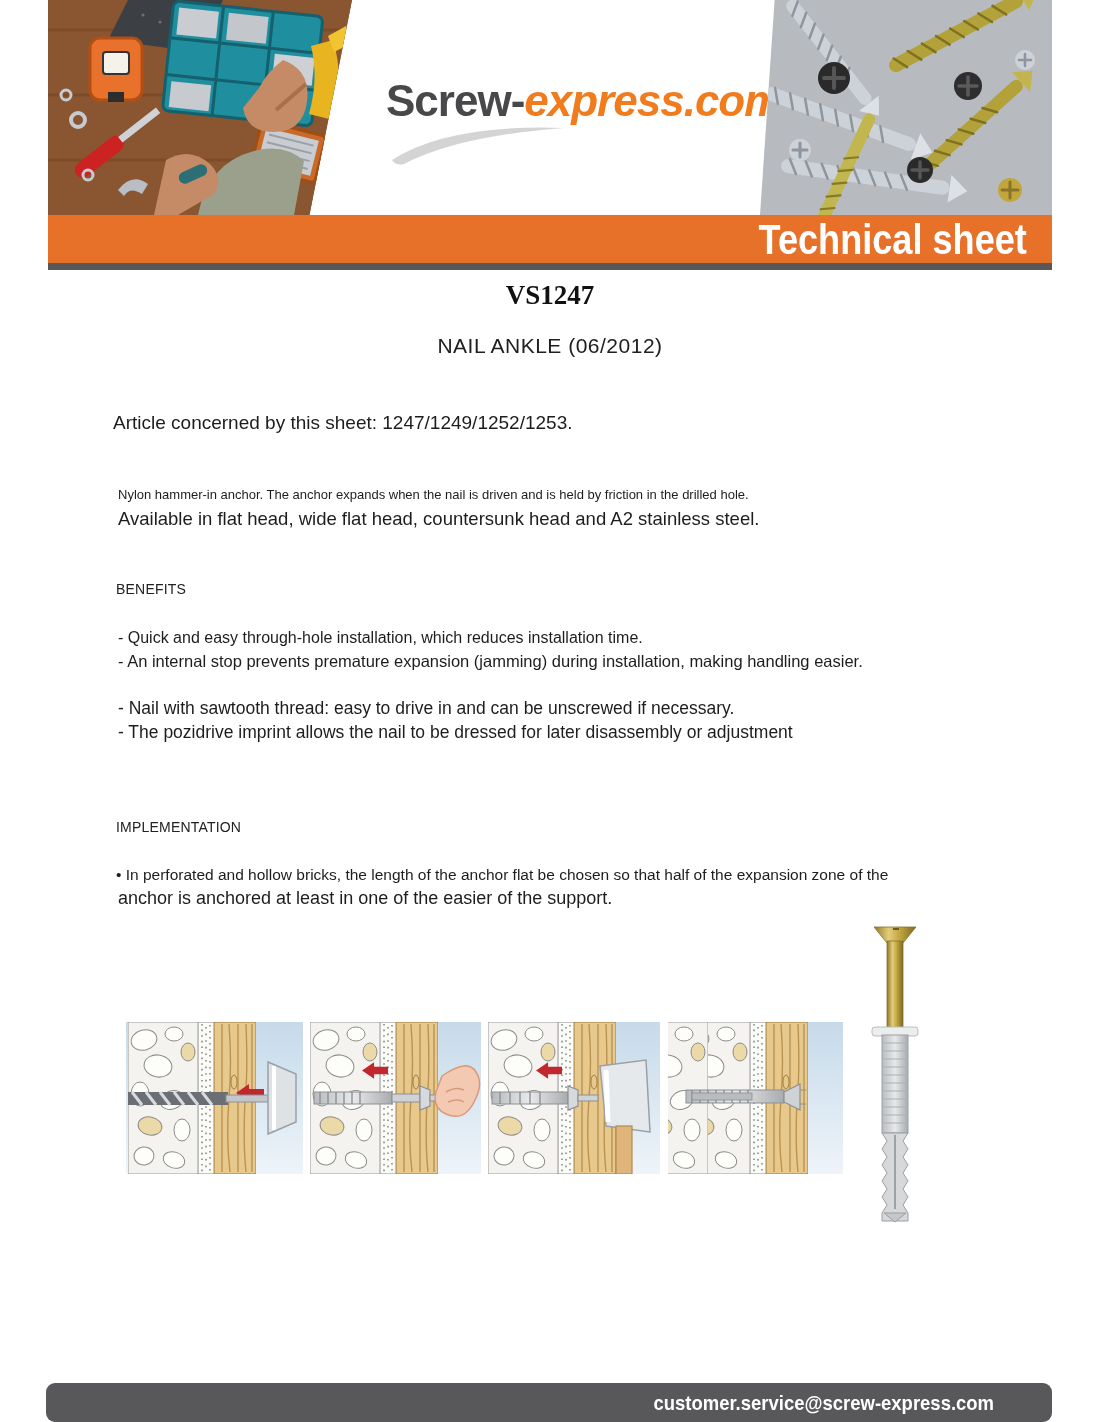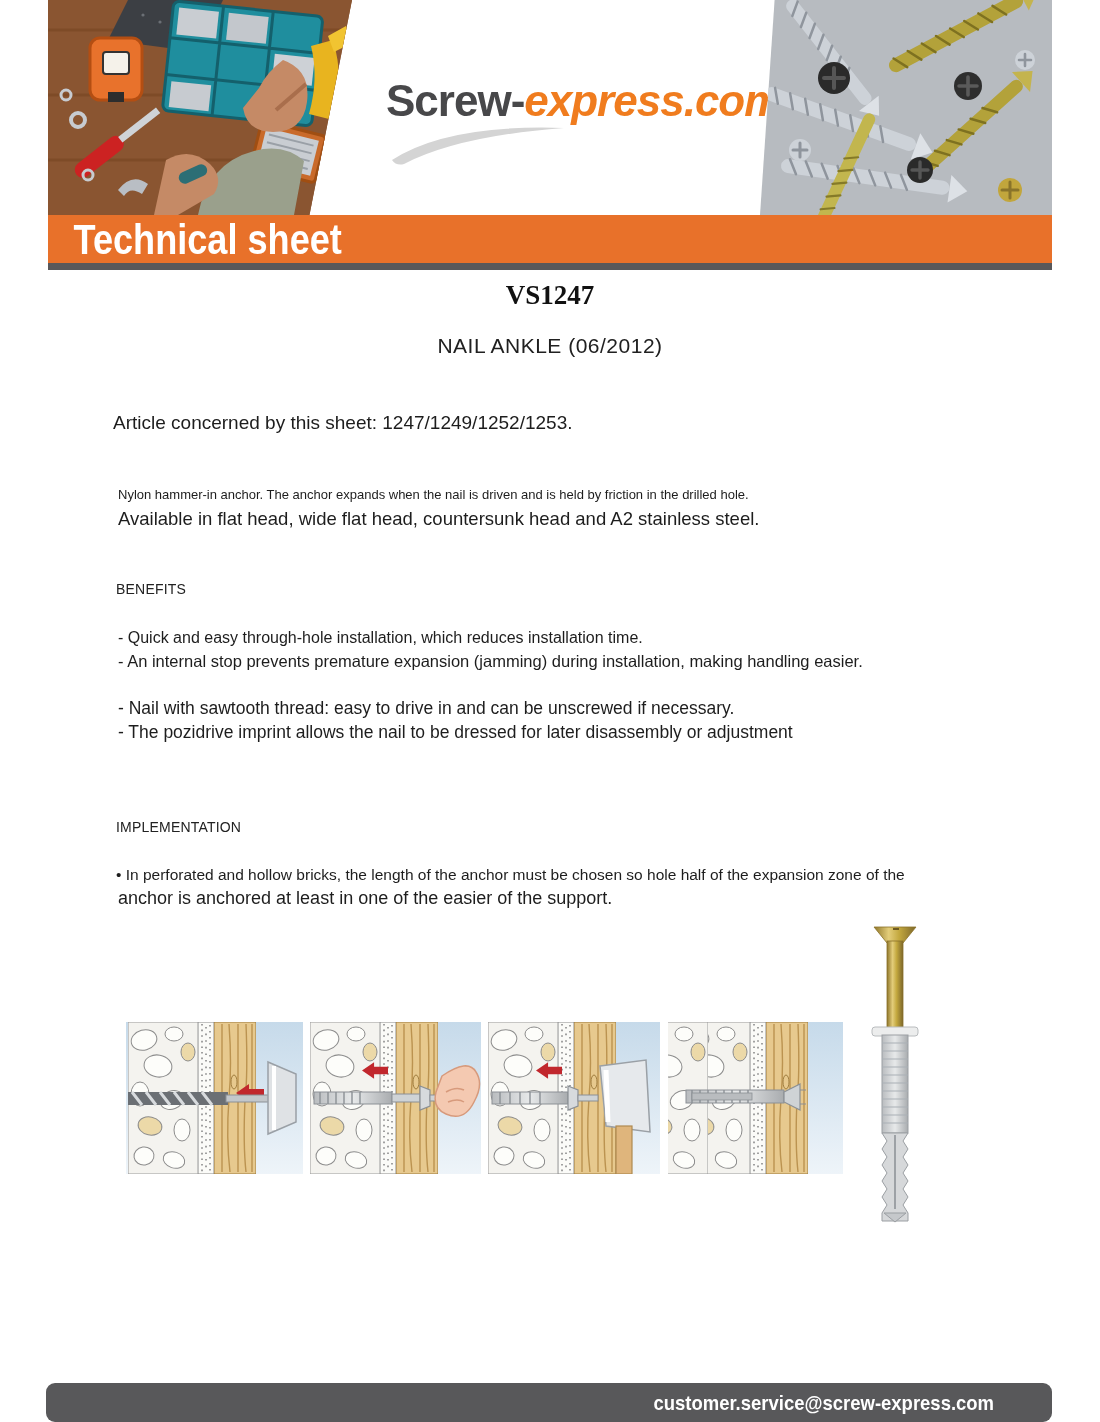--- a/index.html
+++ b/index.html
@@ -13,21 +13,21 @@
     clip-path:polygon(0 0,100% 0,86% 100%,0 100%);}
   .photo-right{position:absolute;right:0;top:0;width:292px;height:215px;
     clip-path:polygon(5% 0,100% 0,100% 100%,0 100%);}
   .logo-area{position:absolute;left:304px;top:0;width:408px;height:215px;text-align:left;}
   .logo-line{position:absolute;left:34px;top:76px;font-size:44px;font-weight:bold;letter-spacing:-1px;white-space:nowrap;}
   .logo-dark{color:#48484a;}
   .logo-orange{color:#f07c1e;font-style:italic;}
   .swoosh{position:absolute;left:36px;top:118px;}
   
   .banner{position:absolute;left:48px;top:215px;width:1004px;height:48px;background:#e8712a;
-    display:flex;align-items:center;justify-content:flex-start;}
+    display:flex;align-items:center;justify-content:flex-end;}
   .banner span{color:#ffffff;font-size:43px;font-weight:bold;transform:scaleX(0.84);letter-spacing:0;}
   .rule{position:absolute;left:48px;top:263px;width:1004px;height:7px;background:#58585a;}
   
   .code{position:absolute;left:0;top:280px;width:1100px;text-align:center;
     font-family:"Liberation Serif",serif;font-weight:bold;font-size:27px;color:#111;}
   .subtitle{position:absolute;left:0;top:334px;width:1100px;text-align:center;
     font-size:21px;color:#202020;letter-spacing:0.5px;}
   .article-line{position:absolute;left:113px;top:412px;font-size:19px;color:#1d1d1d;}
   .desc1{position:absolute;left:118px;top:487px;font-size:13px;color:#1d1d1d;}
   .desc2{position:absolute;left:118px;top:508px;font-size:18.5px;color:#1d1d1d;}
@@ -222,21 +222,21 @@
   <div class="desc1">Nylon hammer-in anchor. The anchor expands when the nail is driven and is held by friction in the drilled hole.</div>
   <div class="desc2">Available in flat head, wide flat head, countersunk head and A2 stainless steel.</div>
 
   <div class="sec-head benefits-head">BENEFITS</div>
   <div class="bullet b1">- Quick and easy through-hole installation, which reduces installation time.</div>
   <div class="bullet b2">- An internal stop prevents premature expansion (jamming) during installation, making handling easier.</div>
   <div class="bullet b4">- The pozidrive imprint allows the nail to be dressed for later disassembly or adjustment</div>
   <div class="bullet b3">- Nail with sawtooth thread: easy to drive in and can be unscrewed if necessary.</div>
 
   <div class="sec-head impl-head">IMPLEMENTATION</div>
-  <div class="impl1">• In perforated and hollow bricks, the length of the anchor must be chosen so hole half of the expansion zone of the</div>
+  <div class="impl1">• In perforated and hollow bricks, the length of the anchor flat be chosen so that half of the expansion zone of the</div>
   <div class="impl2">anchor is anchored at least in one of the easier of the support.</div>
 
   <div class="panel p1">
     <svg width="177" height="152" viewBox="0 0 177 152">
       <rect width="177" height="152" fill="url(#sky)"></rect>
       <use href="#masonry" x="2" y="0" width="70" height="152"></use>
       <use href="#plaster" x="72" y="0" width="16" height="152"></use>
       <use href="#wood" x="88" y="0" width="42" height="152"></use>
       <use href="#arrowL" x="110" y="62" width="28" height="18"></use>
       <rect x="2" y="70" width="100" height="13" fill="#6b6f74"></rect>

